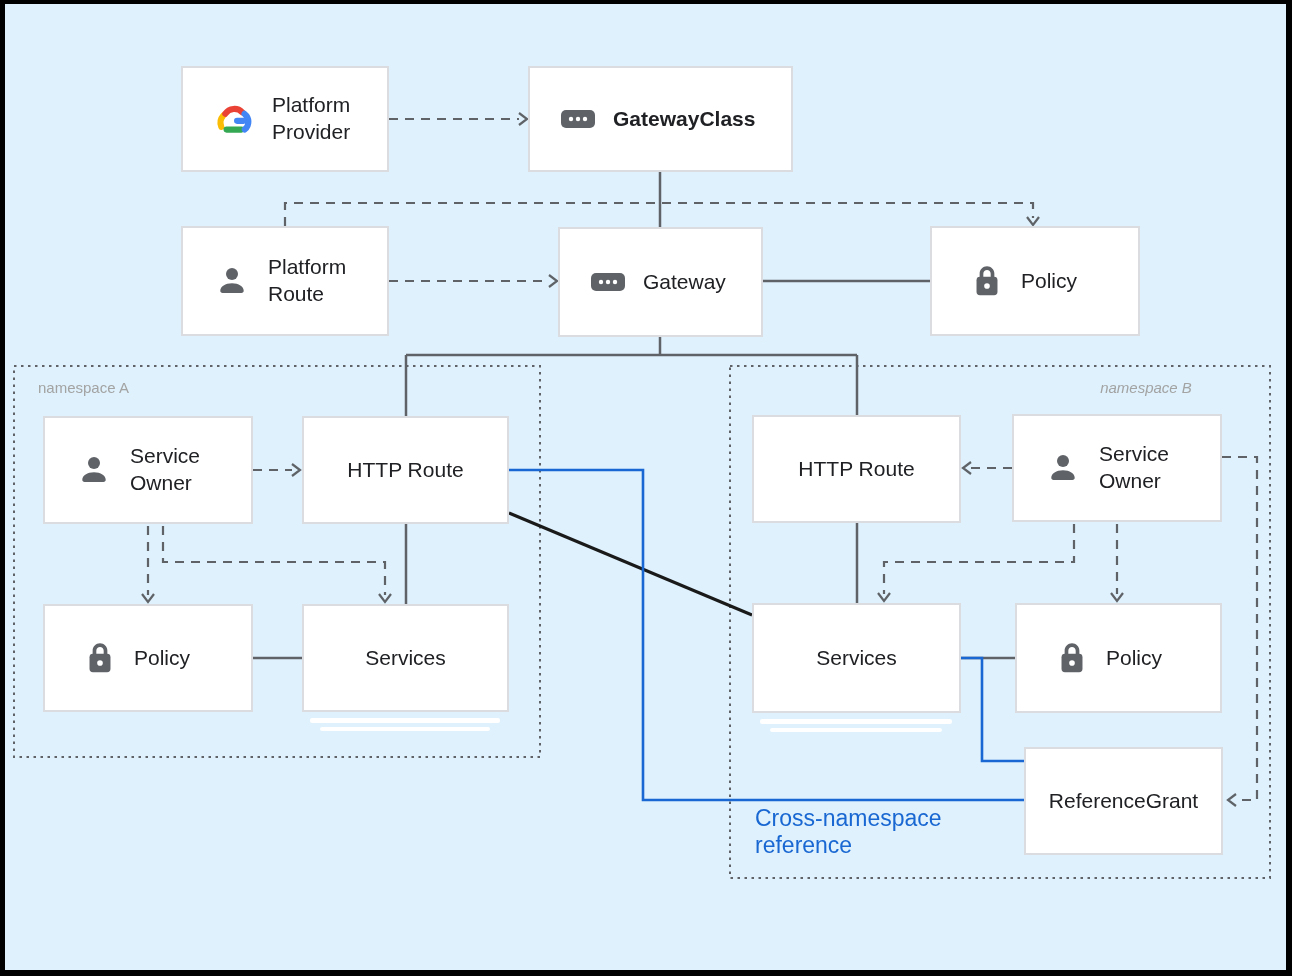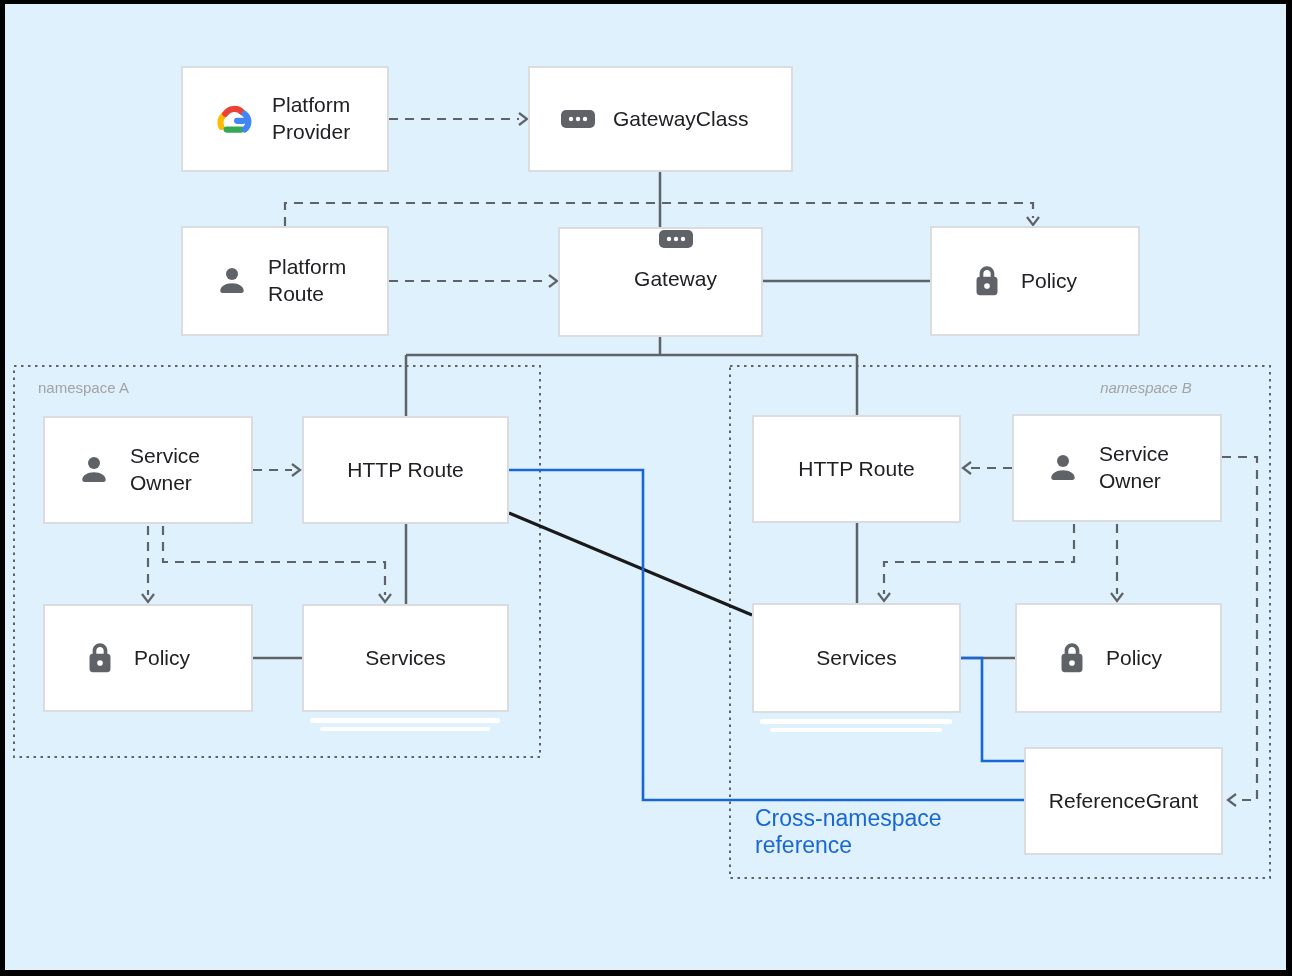--- a/index.html
+++ b/index.html
@@ -79,21 +79,21 @@
         <path stroke="#fbbc05" stroke-width="7" d="M9.5 28.5 A12.5 12.5 0 0 1 11.8 15.5"></path>
         <path stroke="#ea4335" stroke-width="7" d="M14 13.5 A12.5 12.5 0 0 1 33.5 11.8"></path>
         <path stroke="#34a853" stroke-width="7" d="M15.5 31.5 H32.5"></path>
         <path stroke="#4285f4" stroke-width="7" d="M36 13.5 A11.5 11.5 0 0 1 36.3 31.4"></path>
         <path stroke="#4285f4" stroke-width="7" d="M27.5 21.5 H35"></path>
       </svg>
     </span>
     <span class="label">Platform Provider</span>
   </div>
 
-  <div class="node icon-node" style="left:528px;top:66px;width:265px;height:106px;">
+  <div class="node icon-node" style="left:528px;top:66px;width:265px;height:106px;font-weight:bold;">
     <span class="icon">
       <svg width="36" height="20" viewBox="0 0 36 20">
         <rect x="1" y="1" width="34" height="18" rx="5" fill="#5f6368"></rect>
         <circle cx="11" cy="10" r="2.2" fill="#fff"></circle>
           <circle cx="18" cy="10" r="2.2" fill="#fff"></circle>
           <circle cx="25" cy="10" r="2.2" fill="#fff"></circle>
       </svg>
     </span>
     <span class="label">GatewayClass</span>
   </div>
@@ -101,21 +101,21 @@
   <div class="node icon-node" style="left:181px;top:226px;width:208px;height:110px;">
     <span class="icon">
       <svg width="38" height="38" viewBox="0 0 24 24" fill="#5f6368">
         <circle cx="12" cy="7.6" r="3.8"></circle>
         <path d="M12 13.4c-4.2 0-7.4 2-7.4 4.8 0 .8.6 1.4 1.4 1.4h12c.8 0 1.4-.6 1.4-1.4 0-2.8-3.2-4.8-7.4-4.8z"></path>
       </svg>
     </span>
     <span class="label">Platform Route</span>
   </div>
 
-  <div class="node icon-node" style="left:558px;top:227px;width:205px;height:110px;flex-direction:column;">
+  <div class="node icon-node" style="left:558px;top:227px;width:205px;height:110px;">
     <span class="icon">
       <svg width="36" height="20" viewBox="0 0 36 20">
         <rect x="1" y="1" width="34" height="18" rx="5" fill="#5f6368"></rect>
         <circle cx="11" cy="10" r="2.2" fill="#fff"></circle>
           <circle cx="18" cy="10" r="2.2" fill="#fff"></circle>
           <circle cx="25" cy="10" r="2.2" fill="#fff"></circle>
       </svg>
     </span>
     <span class="label">Gateway</span>
   </div>

